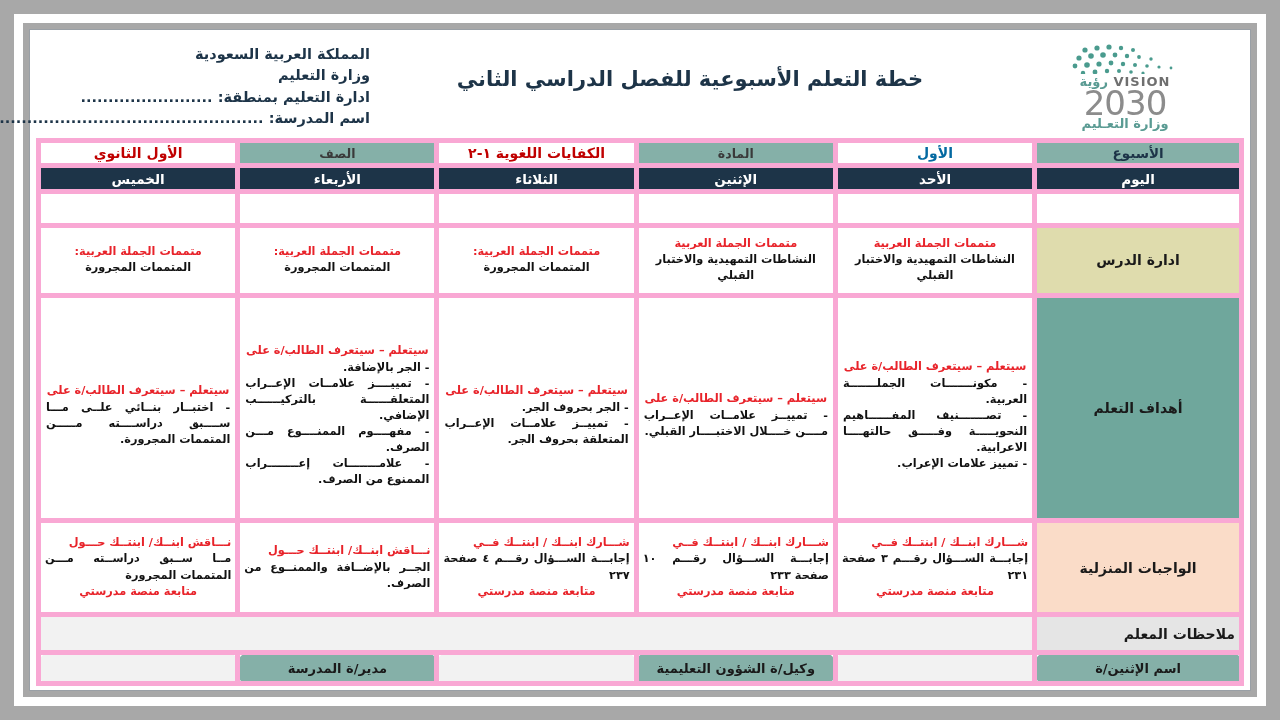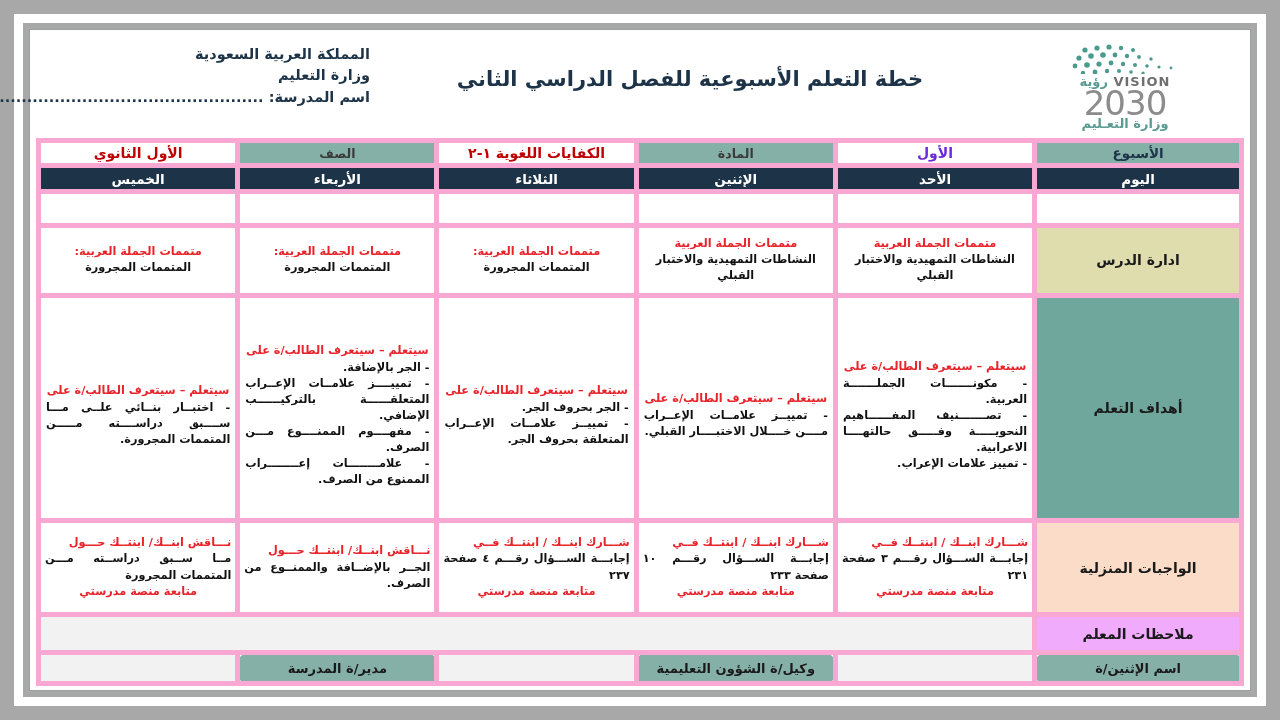--- a/index.html
+++ b/index.html
@@ -147,21 +147,21 @@
     font-size: 12.5px;
     font-weight: 700;
     text-align: center;
   }
   .hdr-white {
     background: #ffffff;
     font-size: 14px;
     font-weight: 700;
     text-align: center;
   }
-  .hdr-white.orange { color: #6d28d9; border-radius: 9px; }
+  .hdr-white.orange { color: #0369a1; border-radius: 9px; }
   .hdr-white.red    { color: #c00000; }
 
   .day-row td {
     background: #1d3448;
     color: #ffffff;
     font-size: 13.5px;
     font-weight: 700;
     text-align: center;
     height: 22px;
   }
@@ -172,21 +172,21 @@
   
   .lbl-cell {
     text-align: center;
     font-size: 14px;
     font-weight: 700;
     color: #1a1a1a;
   }
   .lbl-topic  { background: #dfdcad; }
   .lbl-goals  { background: #6fa79c; }
   .lbl-hw     { background: #fadcc8; }
-  .lbl-notes  { background: #f0abfc; }
+  .lbl-notes  { background: #e5e5e5; text-align: right; }
 
   
   .cell {
     background: #ffffff;
     font-size: 11.3px;
     line-height: 1.42;
     color: #111111;
     text-align: justify;
     text-align-last: center;
     vertical-align: middle;
@@ -277,20 +277,21 @@
         </div>
       </div>
 
       <div class="title-box">
         <div class="main-title">خطة التعلم الأسبوعية للفصل الدراسي الثاني</div>
       </div>
 
       <div class="ministry-box">
         <div class="ministry-line">المملكة العربية السعودية</div>
         <div class="ministry-line">وزارة التعليم</div>
+        <div class="ministry-line">ادارة التعليم بمنطقة: ........................</div>
         <div class="ministry-line">اسم المدرسة: ................................................</div>
       </div>
     </div>
 
     <table class="plan">
       <colgroup>
         <col class="col-label">
               <col class="col-day">
               <col class="col-day">
         <col class="col-day">

